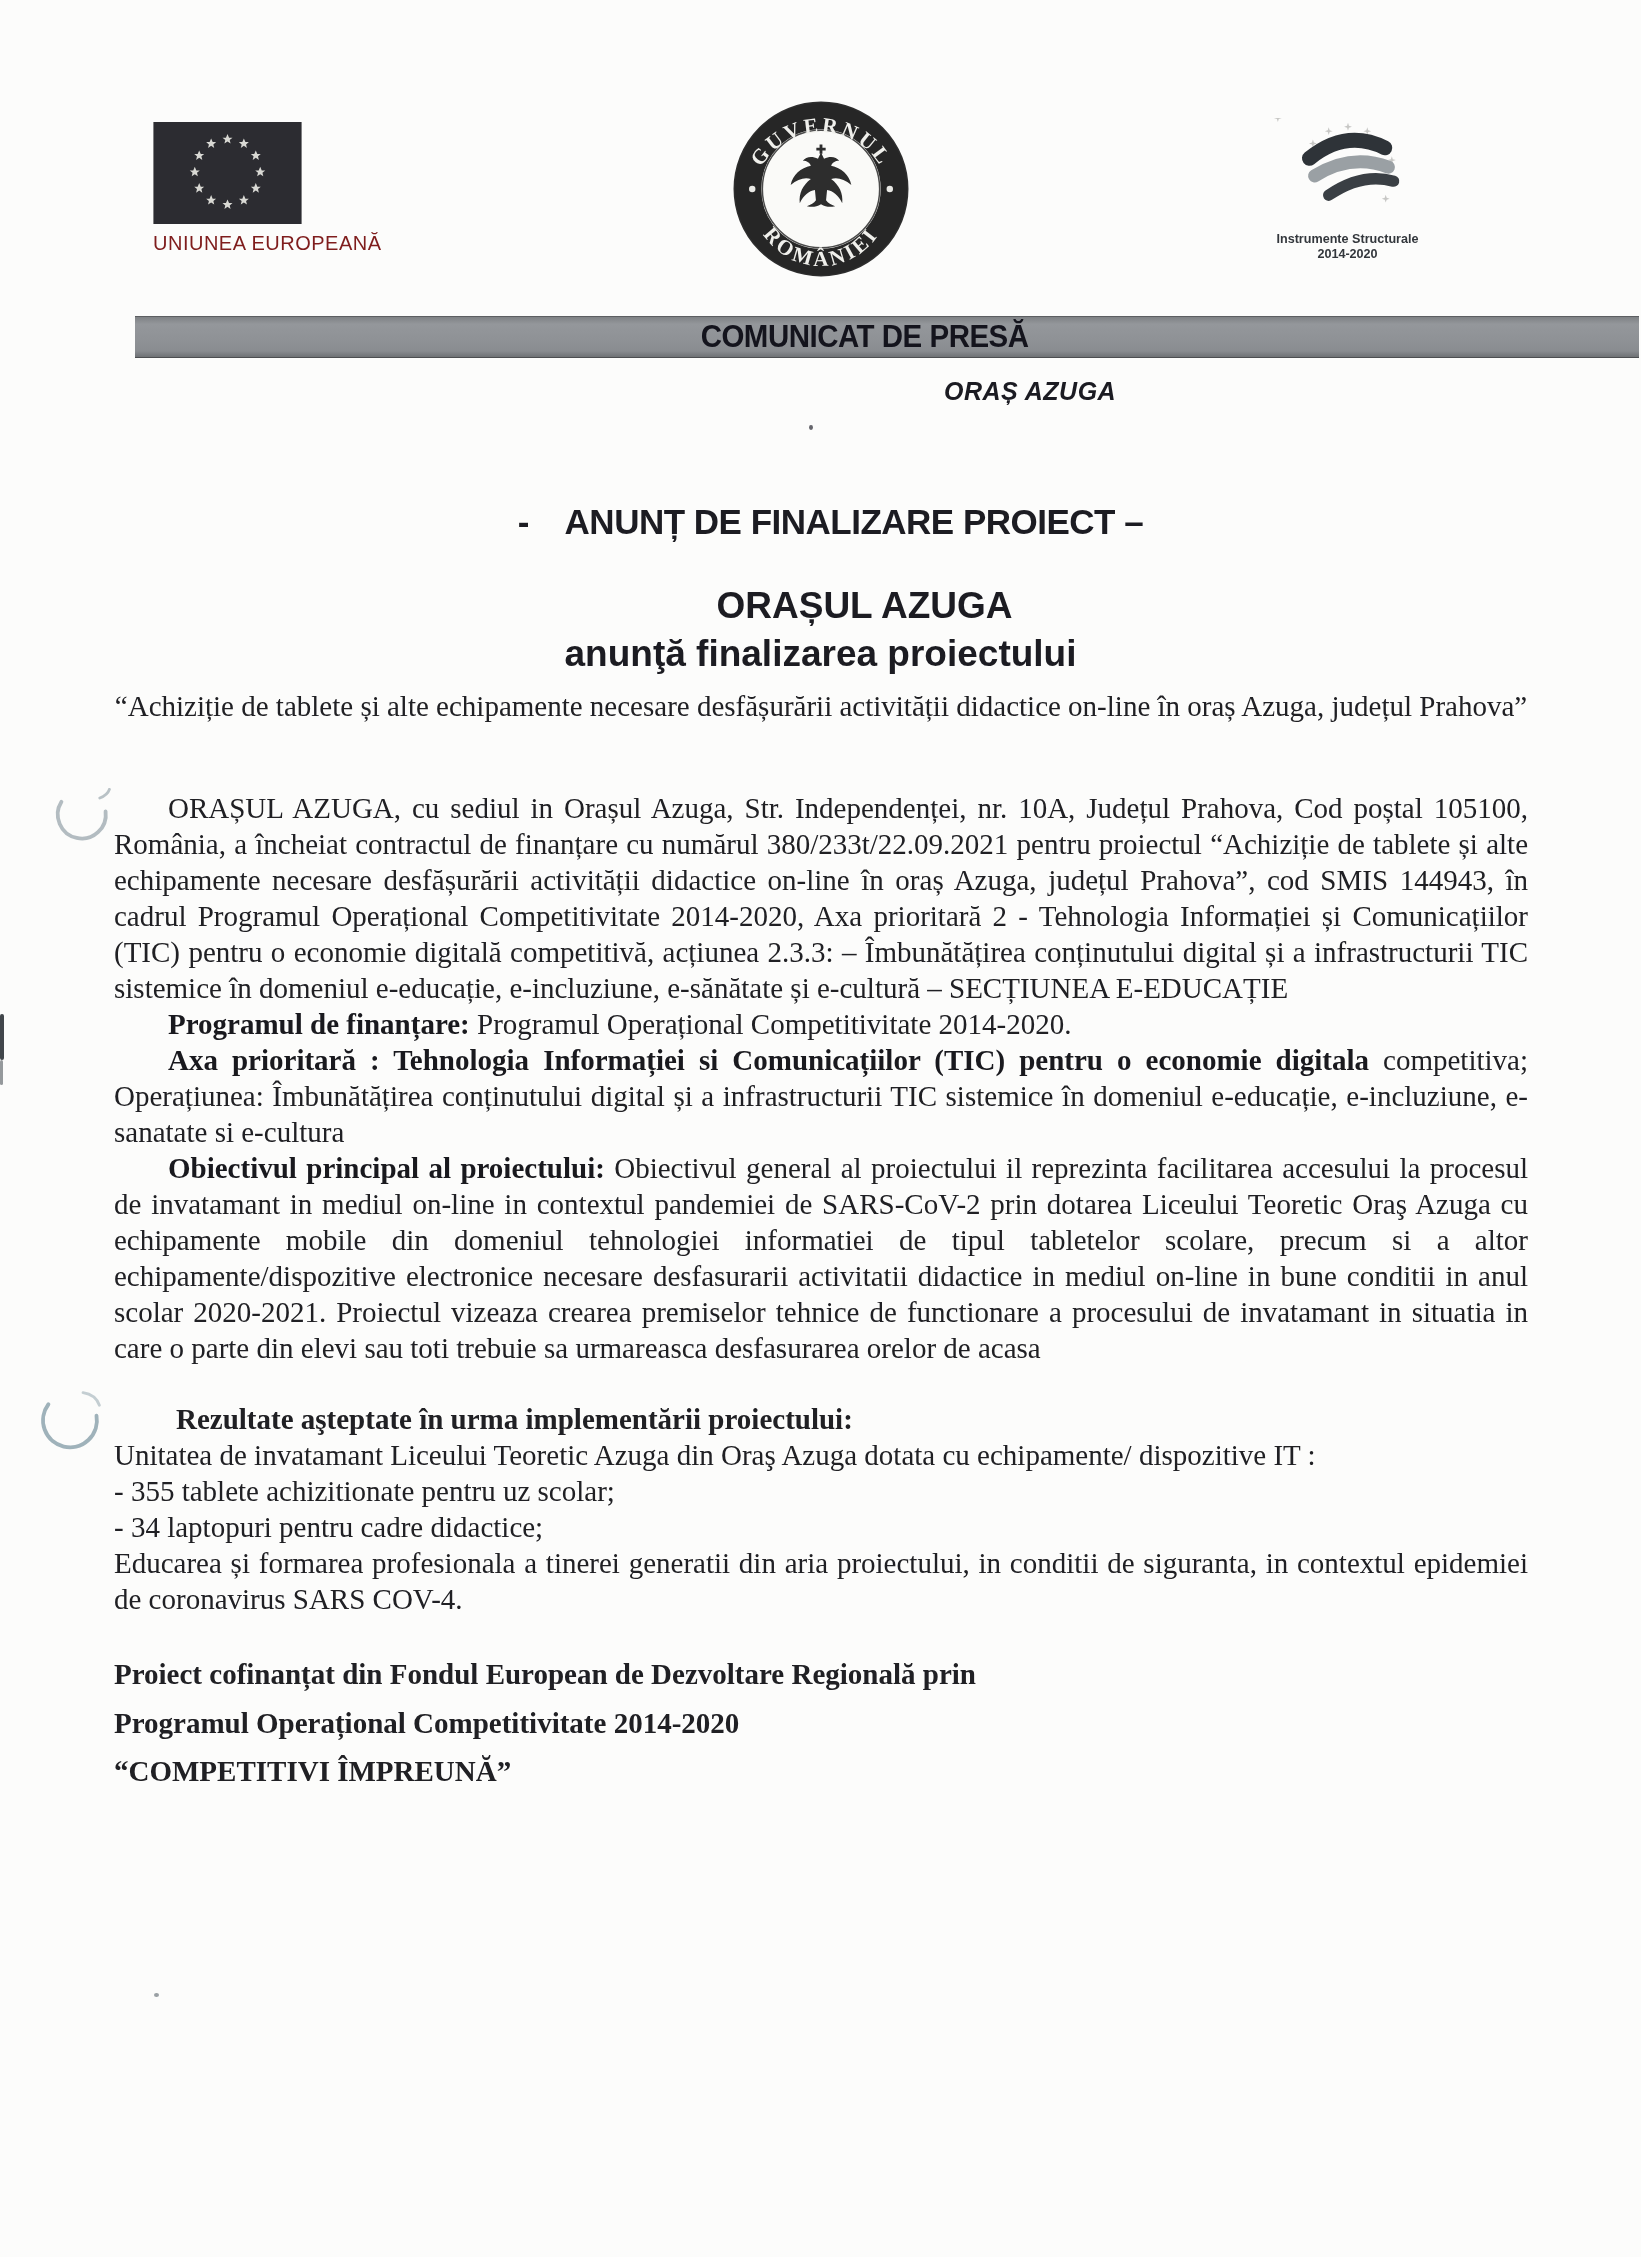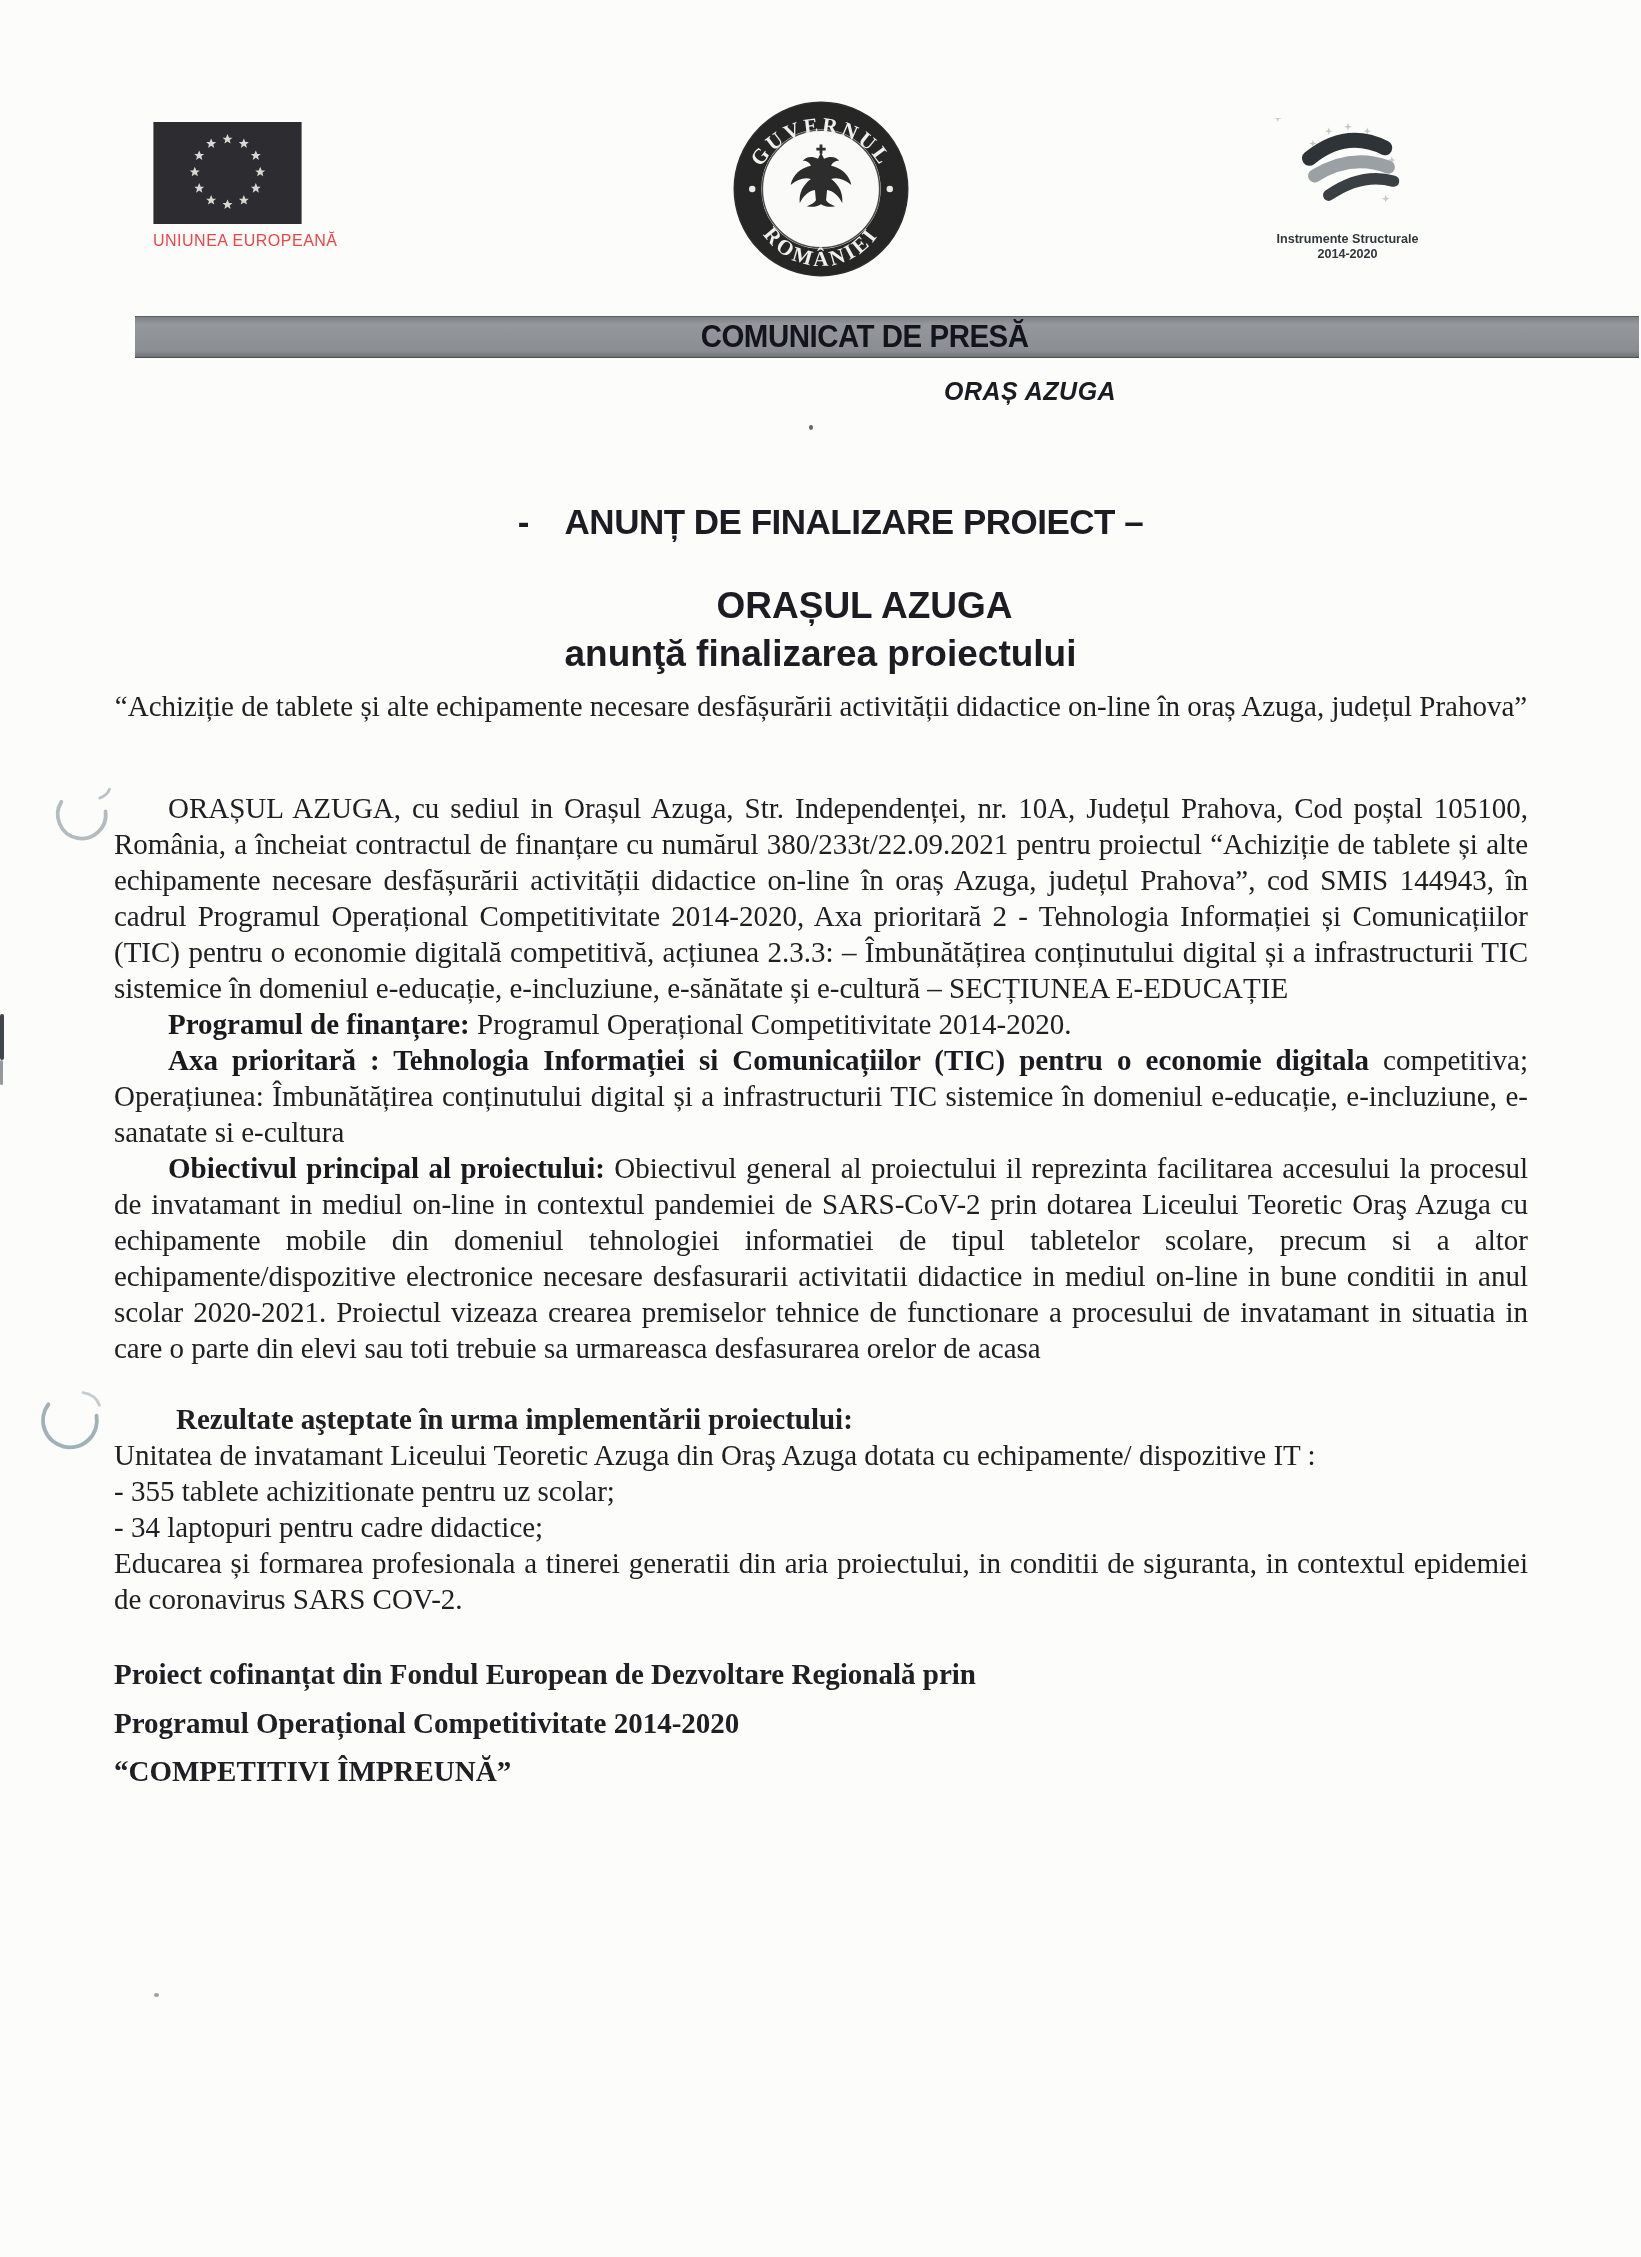--- a/index.html
+++ b/index.html
@@ -8,22 +8,22 @@
     width:1641px;height:2257px;
     margin:0 auto;
     background:#fcfcfb;
     overflow:hidden;
     color:#1f1f23;
     font-family:"Liberation Serif","DejaVu Serif",serif;
   }
   
   .eu-logo{position:absolute;left:153px;top:122px;width:151px;text-align:center;}
   .eu-flag{display:block;width:149px;height:102px;}
-  .eu-label{margin-top:7.7px;font-family:"Liberation Sans",sans-serif;font-size:16px;
-            letter-spacing:0.5px;color:#ef4444;white-space:nowrap;text-align:right;}
+  .eu-label{margin-top:7.7px;font-family:"Liberation Sans",sans-serif;font-size:20px;
+            letter-spacing:0.5px;color:#7f1d1d;white-space:nowrap;text-align:right;}
   .gov-seal{position:absolute;left:732px;top:100px;width:178px;height:178px;}
   .is-logo{position:absolute;left:1251px;top:118px;width:193px;text-align:center;}
   .is-art{display:block;width:154px;height:114px;margin:0 auto;}
   .is-label{font-family:"Liberation Sans",sans-serif;font-weight:bold;font-size:12.6px;
             color:#33373c;line-height:15.4px;}
   
   .bar{
     position:absolute;left:135px;top:316px;width:1504px;height:42px;
     background:linear-gradient(180deg,#7e8184 0%,#94979b 18%,#8f9296 55%,#898c90 85%,#6f7275 100%);
     border-top:1.9px solid #5c5e61;border-bottom:1.9px solid #4c4e51;
@@ -160,21 +160,21 @@
     <p class="ind"><b>Programul de finanțare:</b><span> Programul Operațional Competitivitate 2014-2020.</span></p>
 
     <p class="just ind"><b>Axa prioritară : Tehnologia Informației si Comunicațiilor (TIC) pentru o economie digitala</b><span> competitiva; Operațiunea: Îmbunătățirea conținutului digital și a infrastructurii TIC sistemice în domeniul e-educație, e-incluziune, e-sanatate si e-cultura</span></p>
 
     <p class="just ind"><b>Obiectivul principal al proiectului:</b><span> Obiectivul general al proiectului il reprezinta facilitarea accesului la procesul de invatamant in mediul on-line in contextul pandemiei de SARS-CoV-2 prin dotarea Liceului Teoretic Oraş Azuga cu echipamente mobile din domeniul tehnologiei informatiei de tipul tabletelor scolare, precum si a altor echipamente/dispozitive electronice necesare desfasurarii activitatii didactice in mediul on-line in bune conditii in anul scolar 2020-2021. Proiectul vizeaza crearea premiselor tehnice de functionare a procesului de invatamant in situatia in care o parte din elevi sau toti trebuie sa urmareasca desfasurarea orelor de acasa</span></p>
 
     <p class="results-heading">Rezultate aşteptate în urma implementării proiectului:</p>
     <p class="just">Unitatea de invatamant Liceului Teoretic Azuga din Oraş Azuga dotata cu echipamente/ dispozitive IT :</p>
     <p class="bullet">- 355 tablete achizitionate pentru uz scolar;</p>
     <p class="bullet">- 34 laptopuri pentru cadre didactice;</p>
-    <p class="just">Educarea și formarea profesionala a tinerei generatii din aria proiectului, in conditii de siguranta, in contextul epidemiei de coronavirus SARS COV-2.</p>
+    <p class="just">Educarea și formarea profesionala a tinerei generatii din aria proiectului, in conditii de siguranta, in contextul epidemiei de coronavirus SARS COV-4.</p>
 
     <p class="footer-line footer-first">Proiect cofinanțat din Fondul European de Dezvoltare Regională prin</p>
     <p class="footer-line">Programul Operațional Competitivitate 2014-2020</p>
     <p class="footer-line">“COMPETITIVI ÎMPREUNĂ”</p>
   </div>
 
   <svg class="artifact" style="left:48px;top:788px;" width="71" height="68" viewBox="0 0 74 70">
     <path d="M14,14 A25,25 0 1 0 60,24" fill="none" stroke="#b3bcc1" stroke-width="4" stroke-linecap="round"></path>
     <path d="M54,10 q8,-3 10,-9" fill="none" stroke="#b9c2c6" stroke-width="3" stroke-linecap="round"></path>
   </svg>

